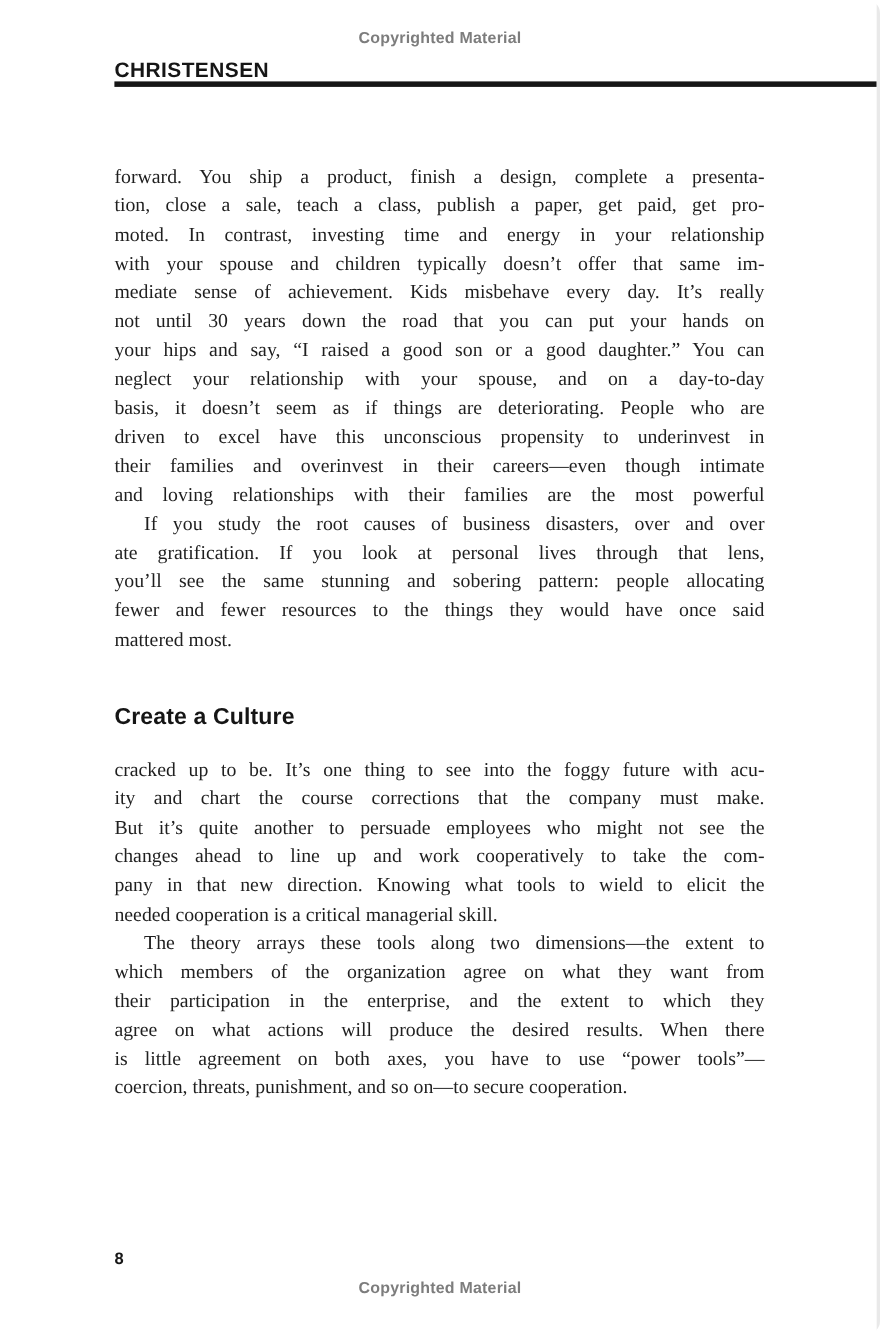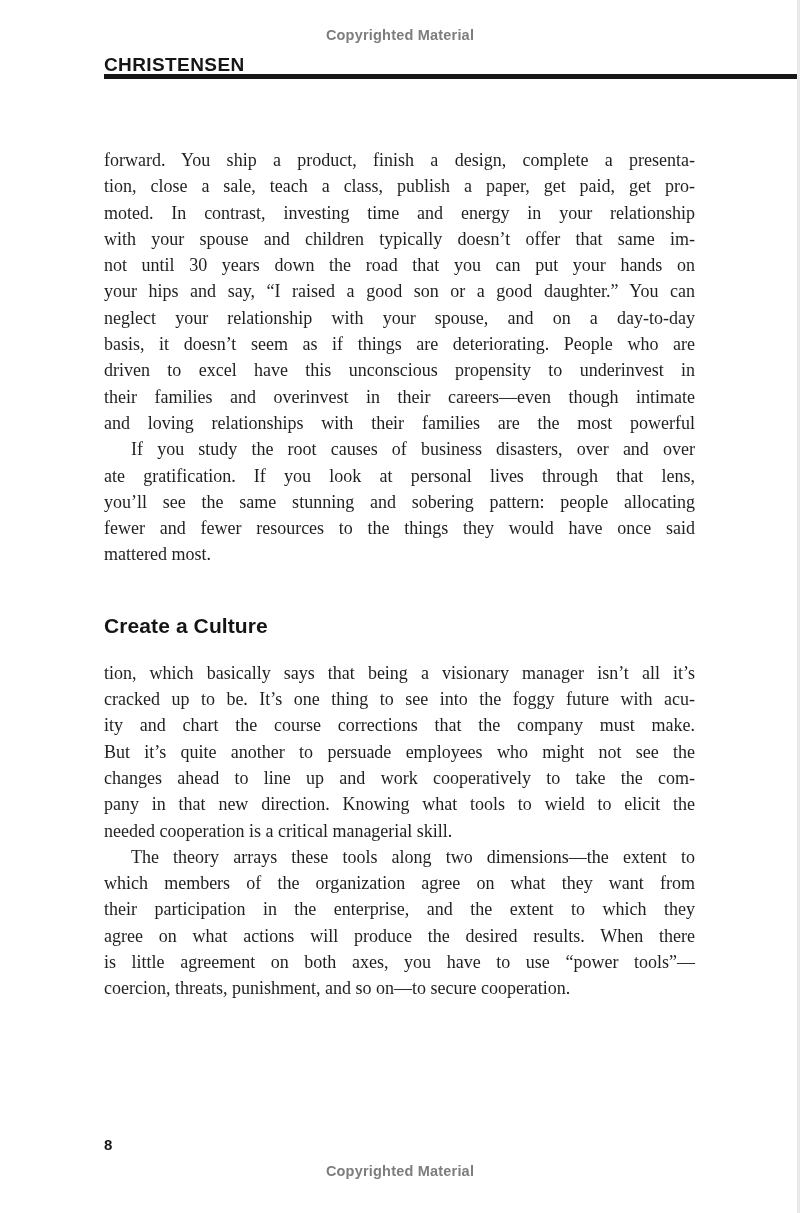--- a/index.html
+++ b/index.html
@@ -4,20 +4,21 @@
 <style>
   * { margin: 0; padding: 0; box-sizing: border-box; }
   html, body { background: #ffffff; }
   .page {
     position: relative;
     width: 800px;
     height: 1213px;
     background: #ffffff;
     overflow: hidden;
     font-family: "Liberation Serif", serif;
+    border-radius: 12px;
   }
   .edge-strip {
     position: absolute;
     top: 0; right: 0;
     width: 3px; height: 100%;
     background: #e9e9e9;
   }
   .copyright-top, .copyright-bottom {
     position: absolute;
     left: 0; width: 100%;
@@ -91,38 +92,38 @@
   <div class="running-head">CHRISTENSEN</div>
 
   <div class="header-rule"></div>
 
   <main class="body-text">
       <div class="para">
         <div class="line">forward. You ship a product, finish a design, complete a presenta-</div>
         <div class="line">tion, close a sale, teach a class, publish a paper, get paid, get pro-</div>
         <div class="line">moted. In contrast, investing time and energy in your relationship</div>
         <div class="line">with your spouse and children typically doesn’t offer that same im-</div>
+        <div class="line">mediate sense of achievement. Kids misbehave every day. It’s really</div>
         <div class="line">not until 30 years down the road that you can put your hands on</div>
         <div class="line">your hips and say, “I raised a good son or a good daughter.” You can</div>
         <div class="line">neglect your relationship with your spouse, and on a day-to-day</div>
         <div class="line">basis, it doesn’t seem as if things are deteriorating. People who are</div>
         <div class="line">driven to excel have this unconscious propensity to underinvest in</div>
         <div class="line">their families and overinvest in their careers—even though intimate</div>
         <div class="line">and loving relationships with their families are the most powerful</div>
       </div>
       <div class="para indent">
         <div class="line">If you study the root causes of business disasters, over and over</div>
         <div class="line">ate gratification. If you look at personal lives through that lens,</div>
         <div class="line">you’ll see the same stunning and sobering pattern: people allocating</div>
         <div class="line">fewer and fewer resources to the things they would have once said</div>
         <div class="line last">mattered most.</div>
       </div>
       <h2 class="section-heading">Create a Culture</h2>
       <div class="para">
-        <div class="line">tion, which basically says that being a visionary manager isn’t all it’s</div>
         <div class="line">cracked up to be. It’s one thing to see into the foggy future with acu-</div>
         <div class="line">ity and chart the course corrections that the company must make.</div>
         <div class="line">But it’s quite another to persuade employees who might not see the</div>
         <div class="line">changes ahead to line up and work cooperatively to take the com-</div>
         <div class="line">pany in that new direction. Knowing what tools to wield to elicit the</div>
         <div class="line last">needed cooperation is a critical managerial skill.</div>
       </div>
       <div class="para indent">
         <div class="line">The theory arrays these tools along two dimensions—the extent to</div>
         <div class="line">which members of the organization agree on what they want from</div>

